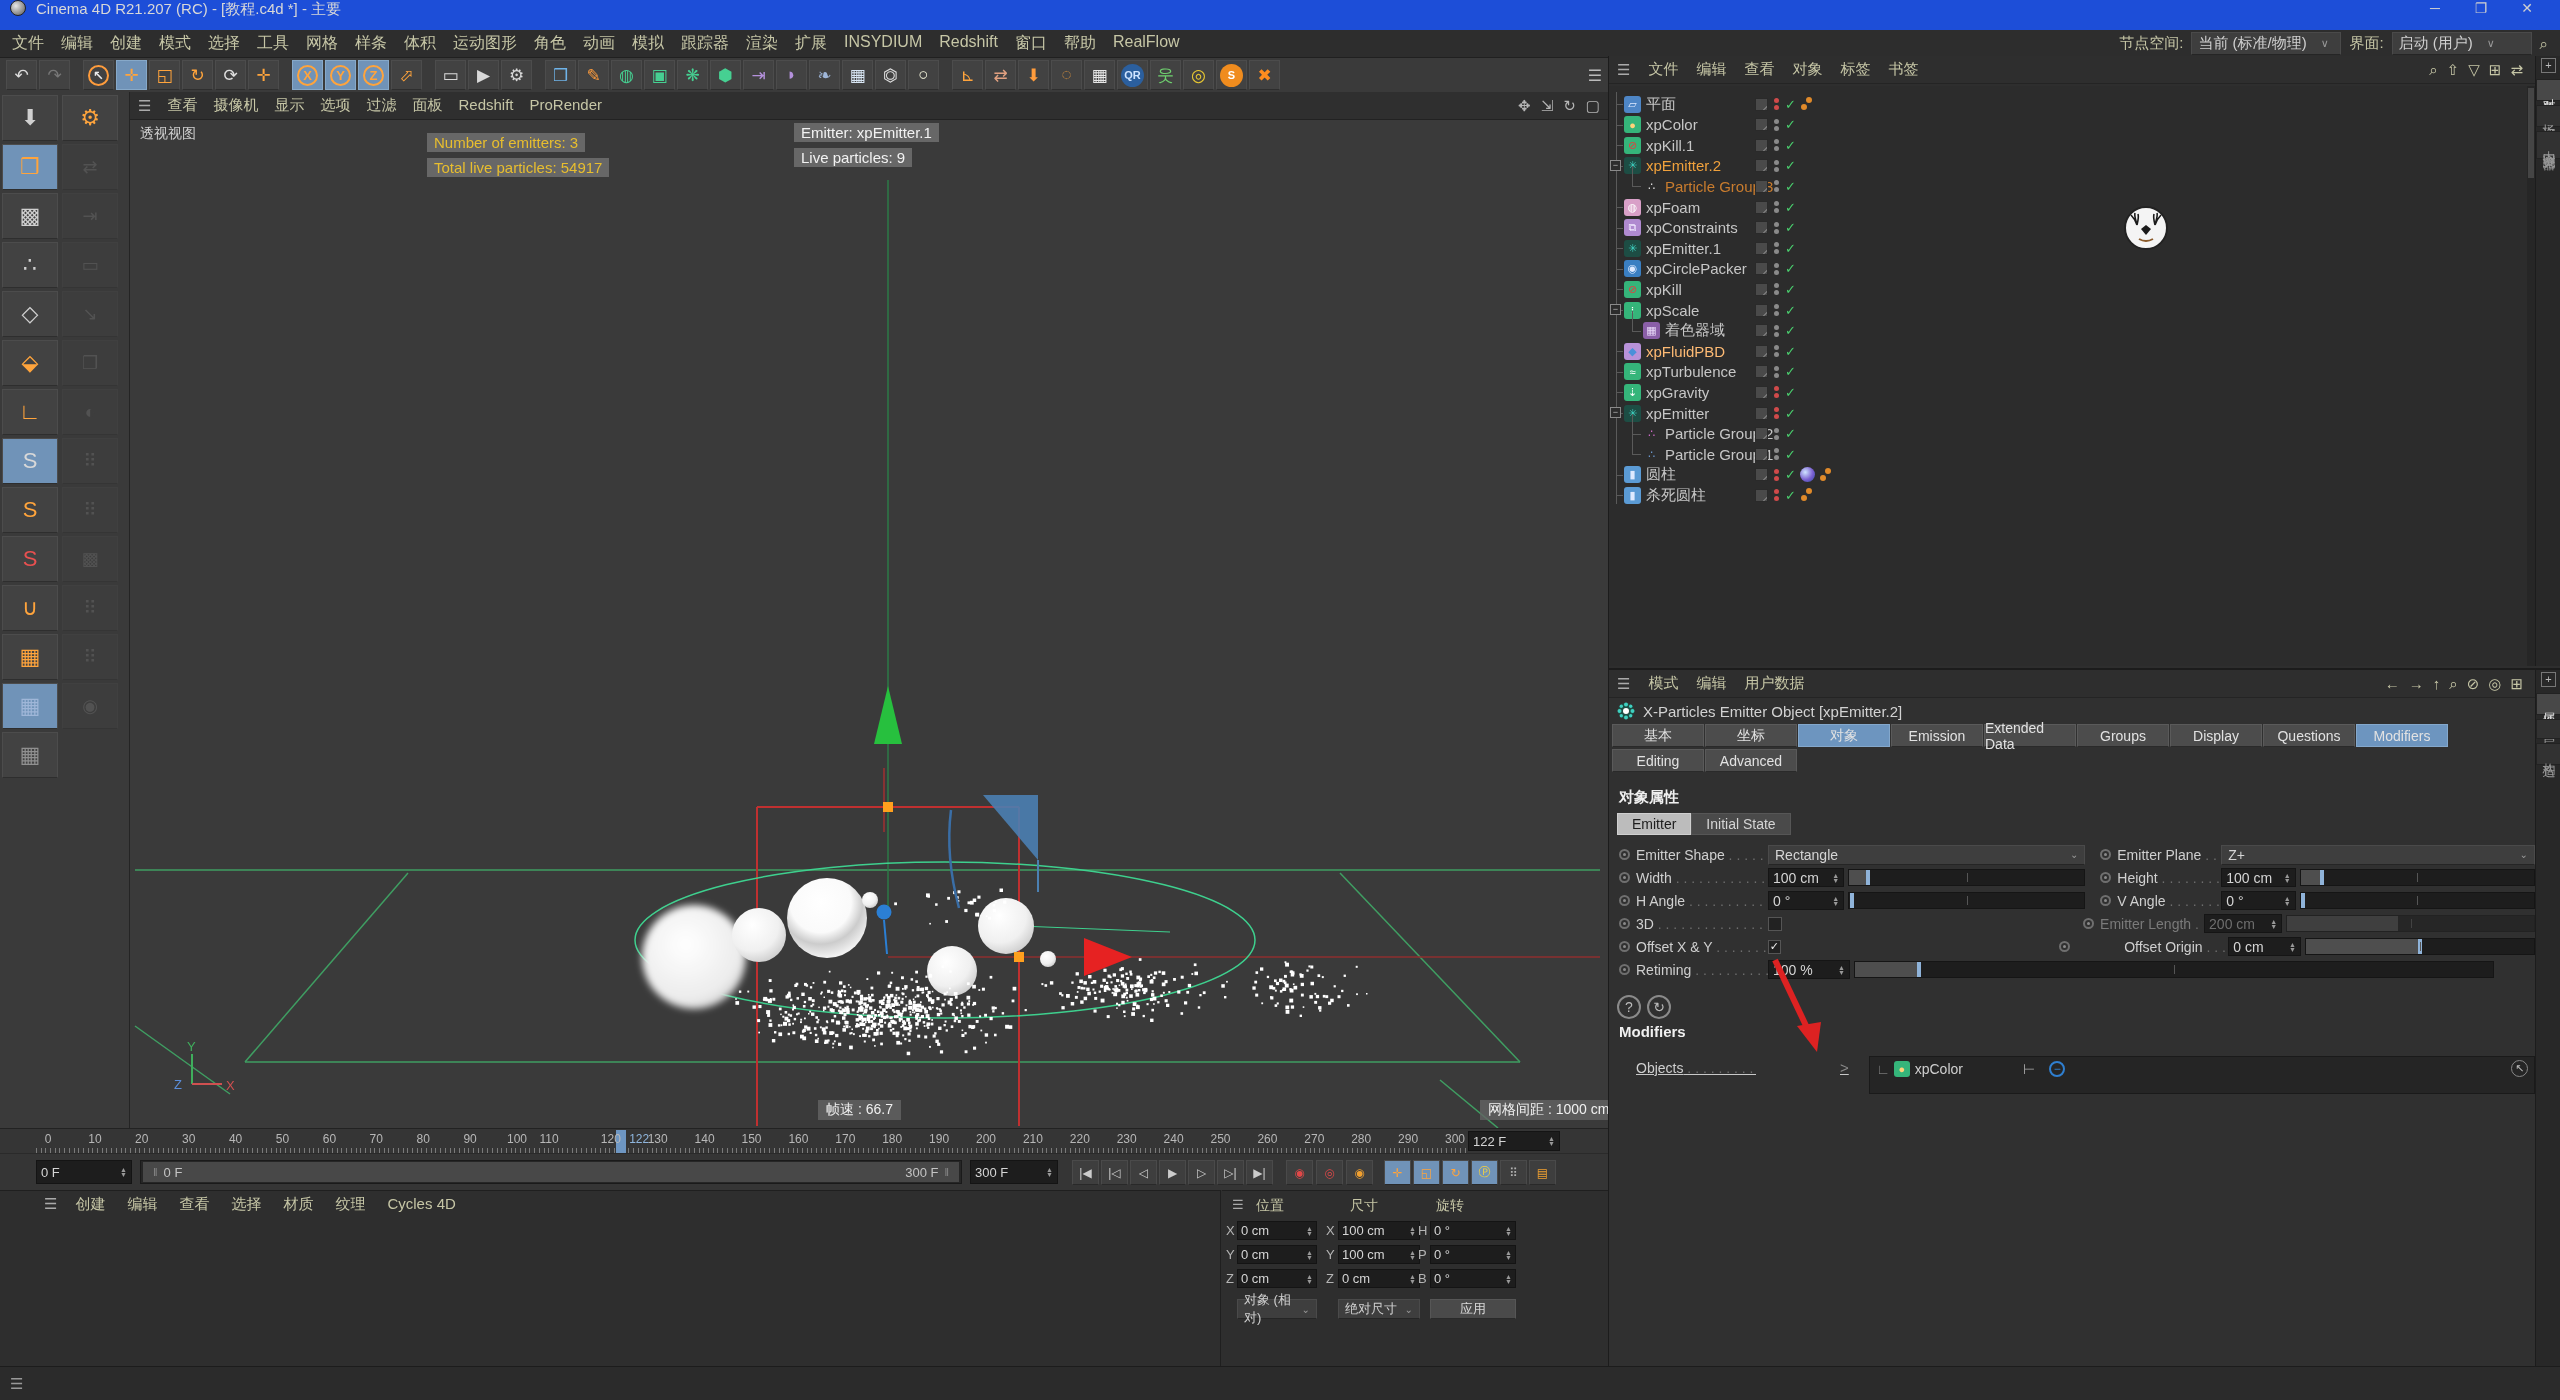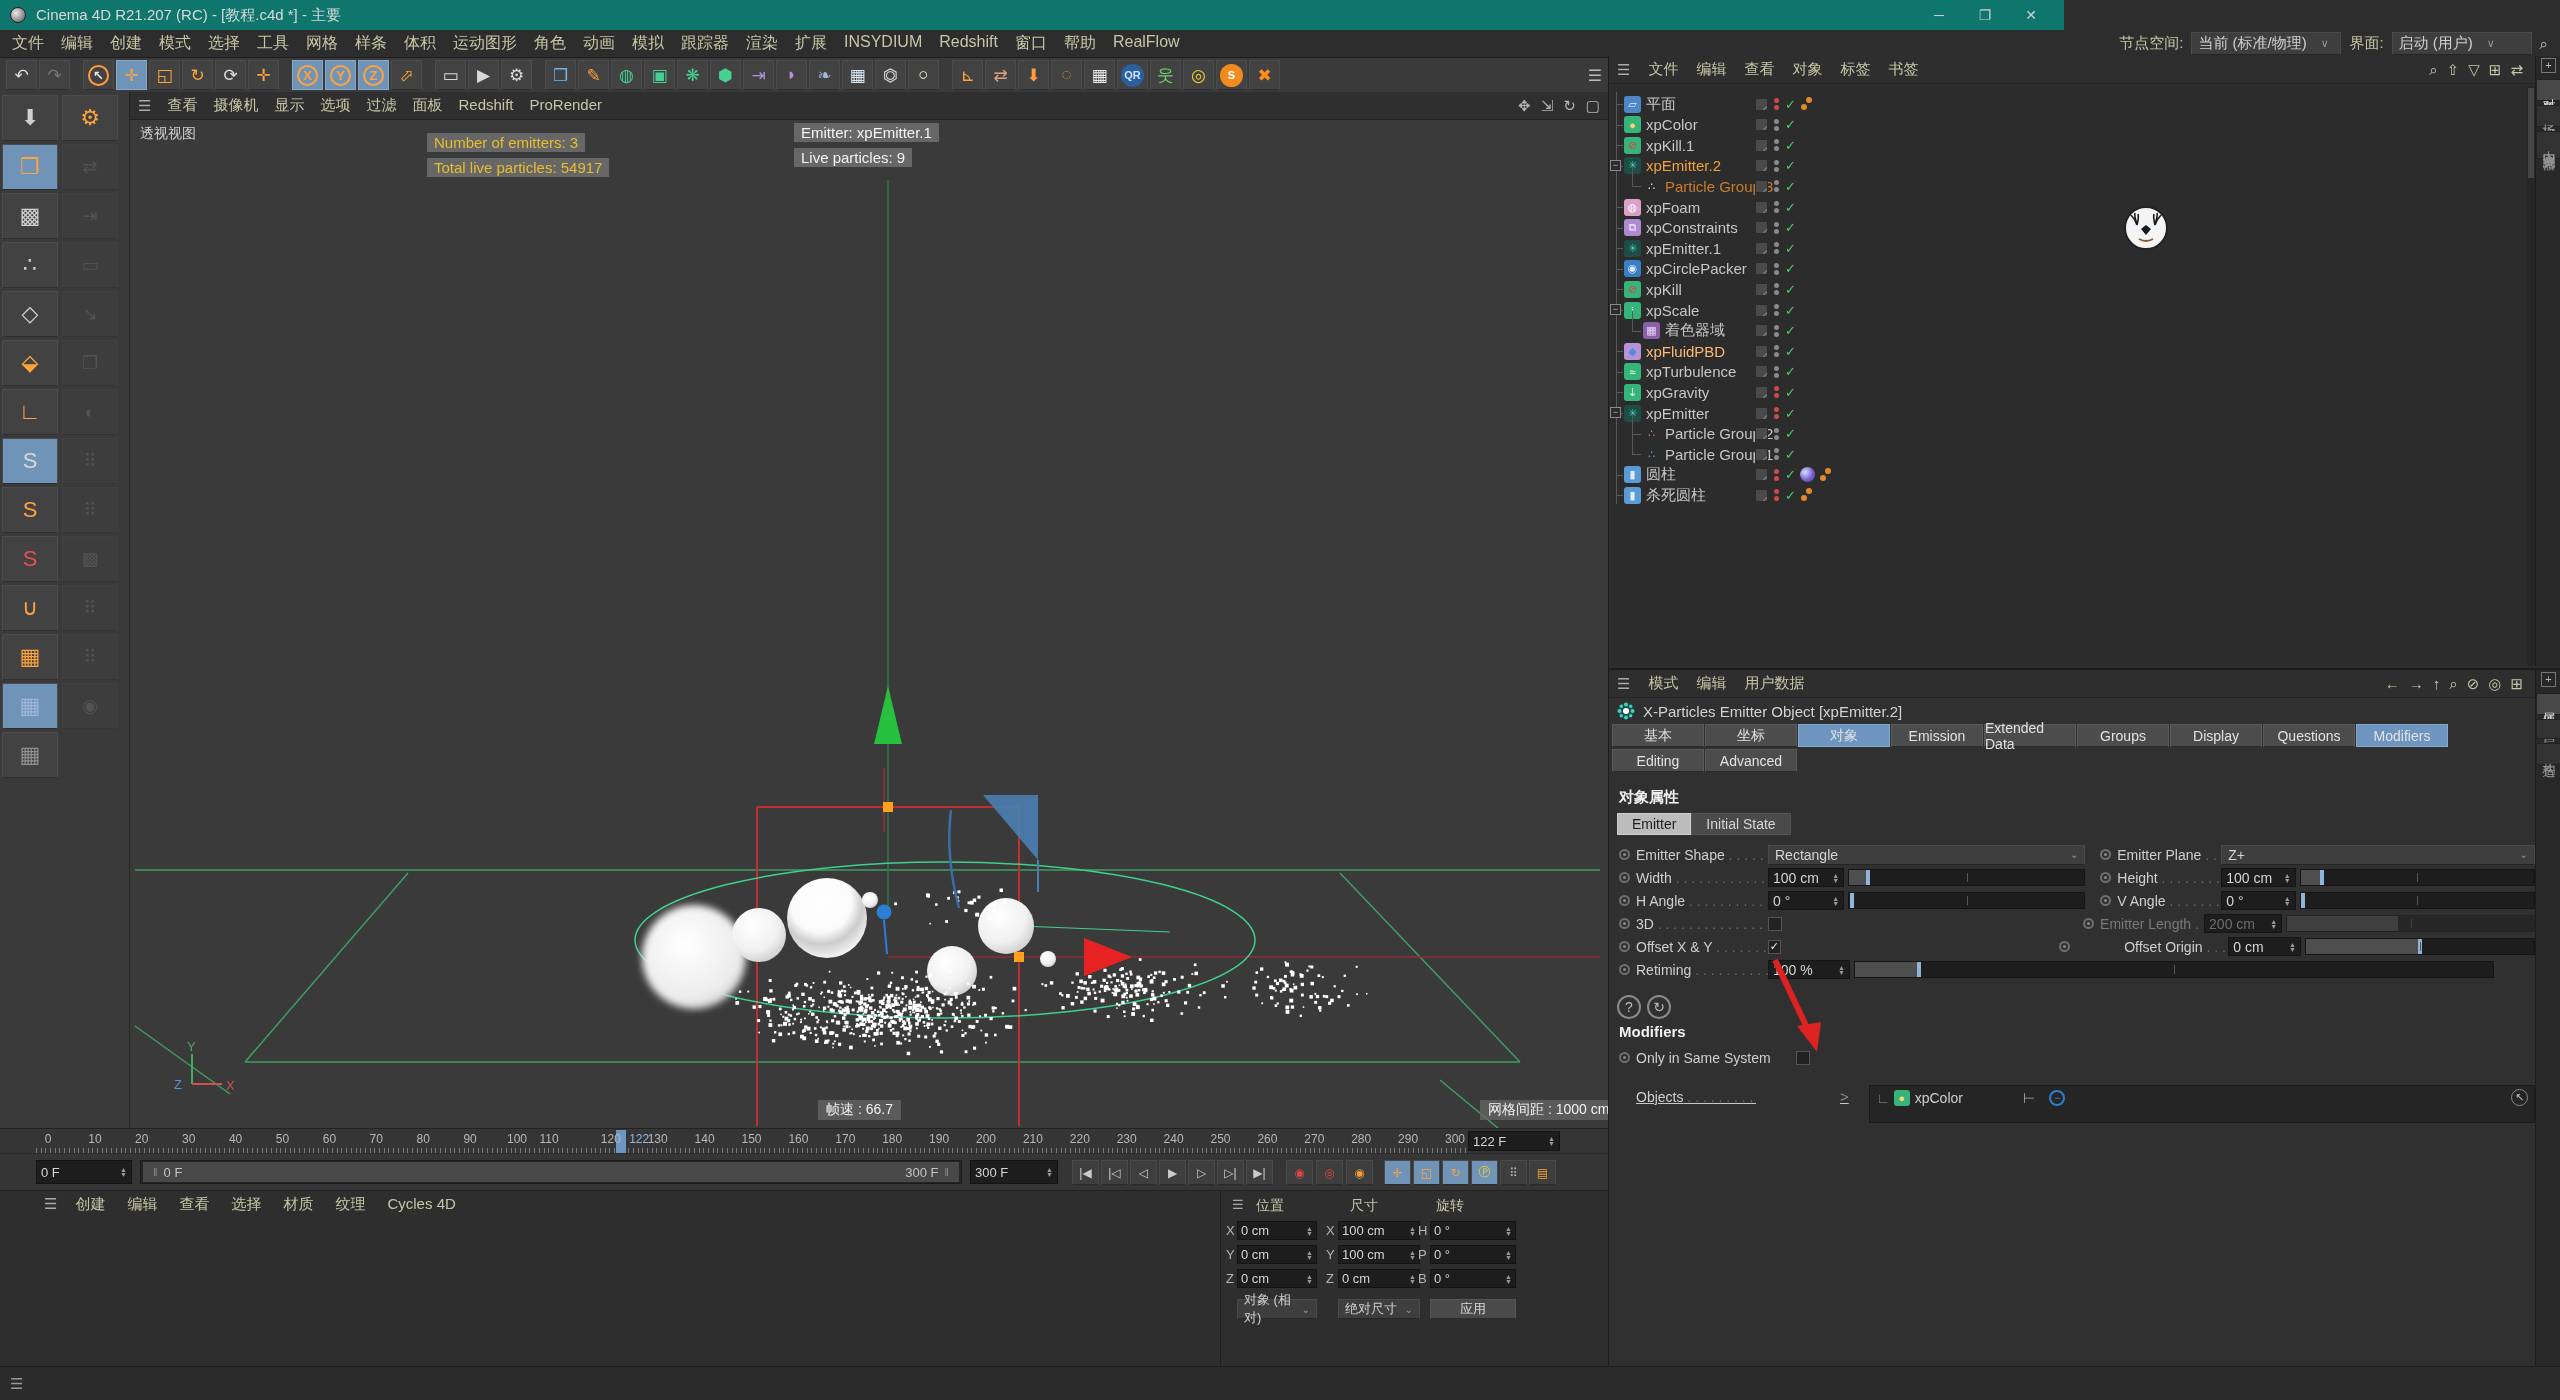--- a/index.html
+++ b/index.html
@@ -1,19 +1,19 @@
 <!DOCTYPE html>
 <html><head>
 <meta charset="utf-8">
 <style>
 *{box-sizing:border-box;margin:0;padding:0;user-select:none}
 html,body{width:2560px;height:1400px;overflow:hidden}
 body{background:#2e2e2e;font-family:"Liberation Sans","DejaVu Sans",sans-serif;color:#c8c8c8;font-size:15px;position:relative}
 
-#titlebar{position:absolute;left:0;top:0;width:2064px;height:30px;background:#0f766e;display:flex;align-items:center;padding:0 10px;color:#d8d8d8;font-size:15px}
+#titlebar{position:absolute;left:0;top:0;width:2560px;height:30px;background:#1d4ed8;display:flex;padding:0 10px;color:#d8d8d8;font-size:15px}
 #app-ico{width:16px;height:16px;border-radius:50%;background:radial-gradient(circle at 35% 35%,#e8e8e8,#555);margin-right:10px;border:1px solid #222}
 #win-controls{margin-left:auto;display:flex}
 #win-controls span{width:46px;text-align:center;color:#cfcfcf;font-size:14px;cursor:pointer}
 
 #menubar{position:absolute;left:0;top:30px;width:2560px;height:28px;background:#2d2d2d;border-bottom:1px solid #202020;display:flex;align-items:center;padding:0 12px}
 #main-menus{display:flex;gap:17px}
 #main-menus span{color:#c6c6a6;font-size:16px;cursor:pointer;white-space:nowrap}
 #menubar-right{margin-left:auto;display:flex;align-items:center;gap:8px;color:#c6c6a6;font-size:15px}
 .mb-drop{background:#3e3e3e;border:1px solid #4a4a4a;border-bottom-color:#252525;padding:1px 6px;display:flex;align-items:center;gap:14px;color:#d0d0d0;min-width:150px;cursor:pointer}
 .mb-drop b{color:#999;font-weight:normal;font-size:11px}
@@ -1832,25 +1832,20 @@
                 <span>▼</span>
               </span>
             </span>
             <span class="slider" style="width: 640px;">
               <span class="fill" style="width: 10%;"></span>
               <span class="thumb" style="left: calc(10% - 2px);"></span>
             </span>
           </div>
           <div style="margin-top: 14px;"><span class="qcirc">?</span><span class="qcirc">↻</span></div>
           <div class="sechdr">Modifiers</div>
-          <div class="prow">
-            <span class="pcirc"></span>
-            <span class="plab" style="width: 160px;">Only in Same System</span>
-            <span class="cb"></span>
-          </div>
           <div style="position: relative; height: 44px; margin-top: 16px; text-decoration: underline;">
             <div class="prow">
               <span class="plab dots" style="margin-left: 19px; width: 120px;">Objects</span>
               <span style="color: rgb(138, 138, 138); margin-left: 84px;">&gt;</span>
             </div>
             <div id="objbox">
               <div class="row">
                 <span style="color: rgb(119, 119, 119); margin-right: 4px;">∟</span>
                 <span class="oicon" style="background: rgb(53, 181, 122); color: rgb(255, 210, 122); width: 16px; height: 16px;">●</span>
                 <span>xpColor</span>

